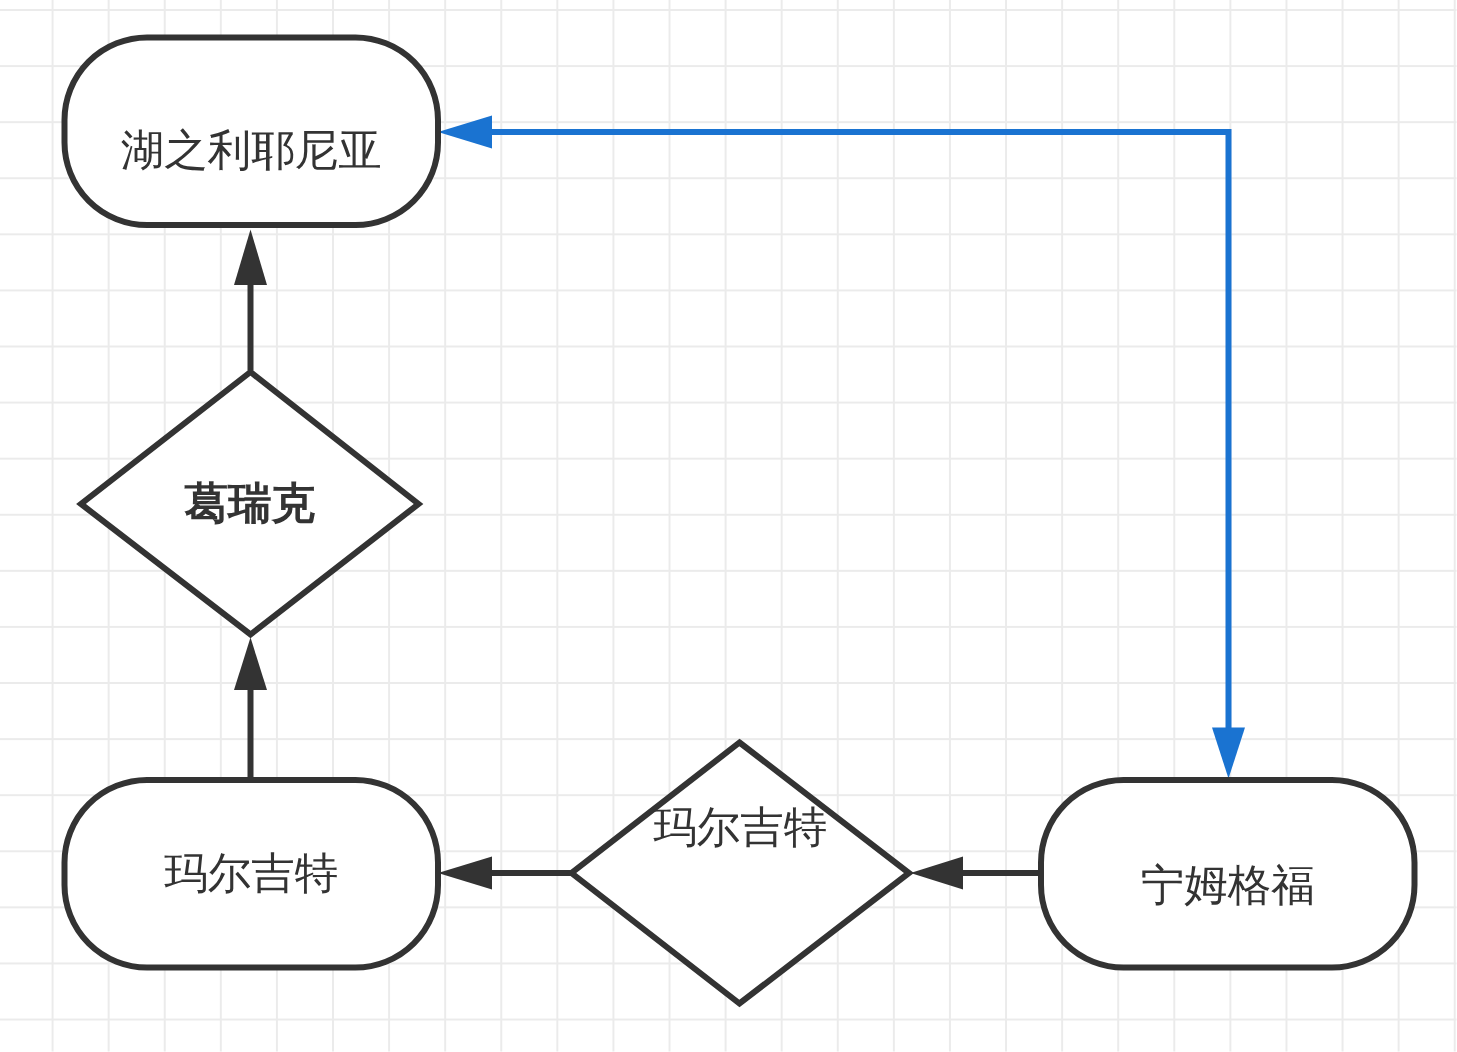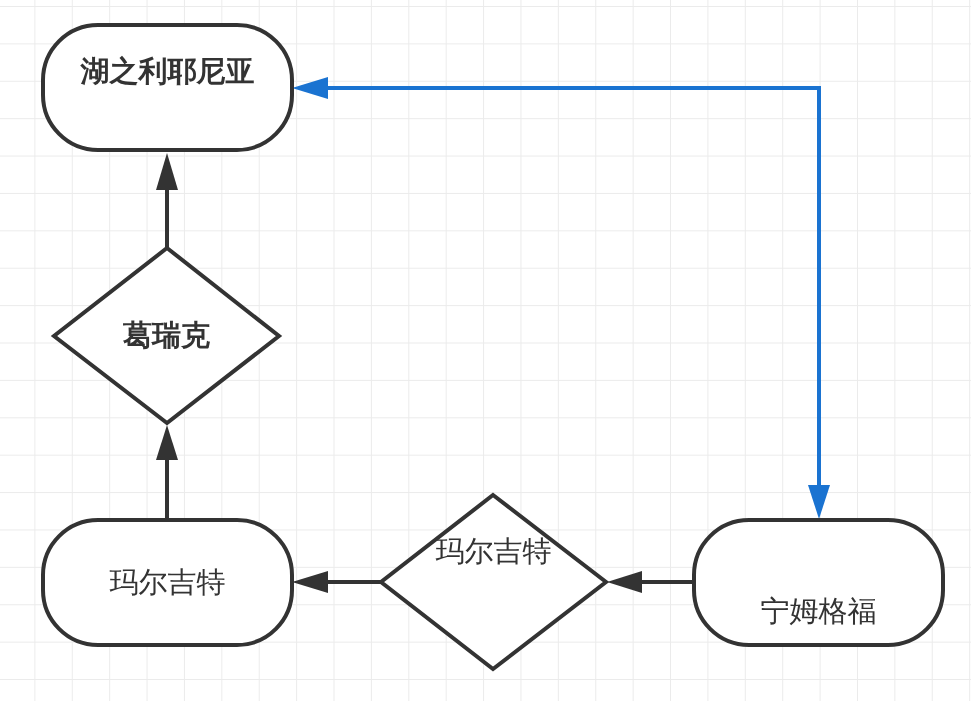--- a/index.html
+++ b/index.html
@@ -46,17 +46,17 @@
     <polygon points="808,485 830,485 819,519" fill="#1a73d1"></polygon>
   </g>
 
   <rect x="43" y="25" width="249" height="125" rx="55" ry="55" fill="#fff" stroke="#333" stroke-width="4"></rect>
   <polygon points="167,248 279,336 167,423 54,336" fill="#fff" stroke="#333" stroke-width="4"></polygon>
   <rect x="43" y="520" width="249" height="125" rx="55" ry="55" fill="#fff" stroke="#333" stroke-width="4"></rect>
   <polygon points="493,495 606,582 493,669 381,582" fill="#fff" stroke="#333" stroke-width="4"></polygon>
   <rect x="694" y="520" width="249" height="125" rx="55" ry="55" fill="#fff" stroke="#333" stroke-width="4"></rect>
 </svg>
 
-<div class="node-label" style="left:43px;top:9px;width:249px;height:125px;font-weight:bold;">湖之利耶尼亚</div>
+<div class="node-label" style="left:43px;top:38px;width:249px;height:125px;">湖之利耶尼亚</div>
 <div class="node-label" style="left:54px;top:248px;width:225px;height:175px;font-weight:bold;">葛瑞克</div>
 <div class="node-label" style="left:43px;top:520px;width:249px;height:125px;">玛尔吉特</div>
 <div class="node-label" style="left:381px;top:465px;width:225px;height:174px;font-family:Liberation Mono, monospace;">玛尔吉特</div>
-<div class="node-label" style="left:694px;top:549px;width:249px;height:125px;">宁姆格福</div>
+<div class="node-label" style="left:694px;top:528px;width:249px;height:125px;">宁姆格福</div>
 
 </body></html>

